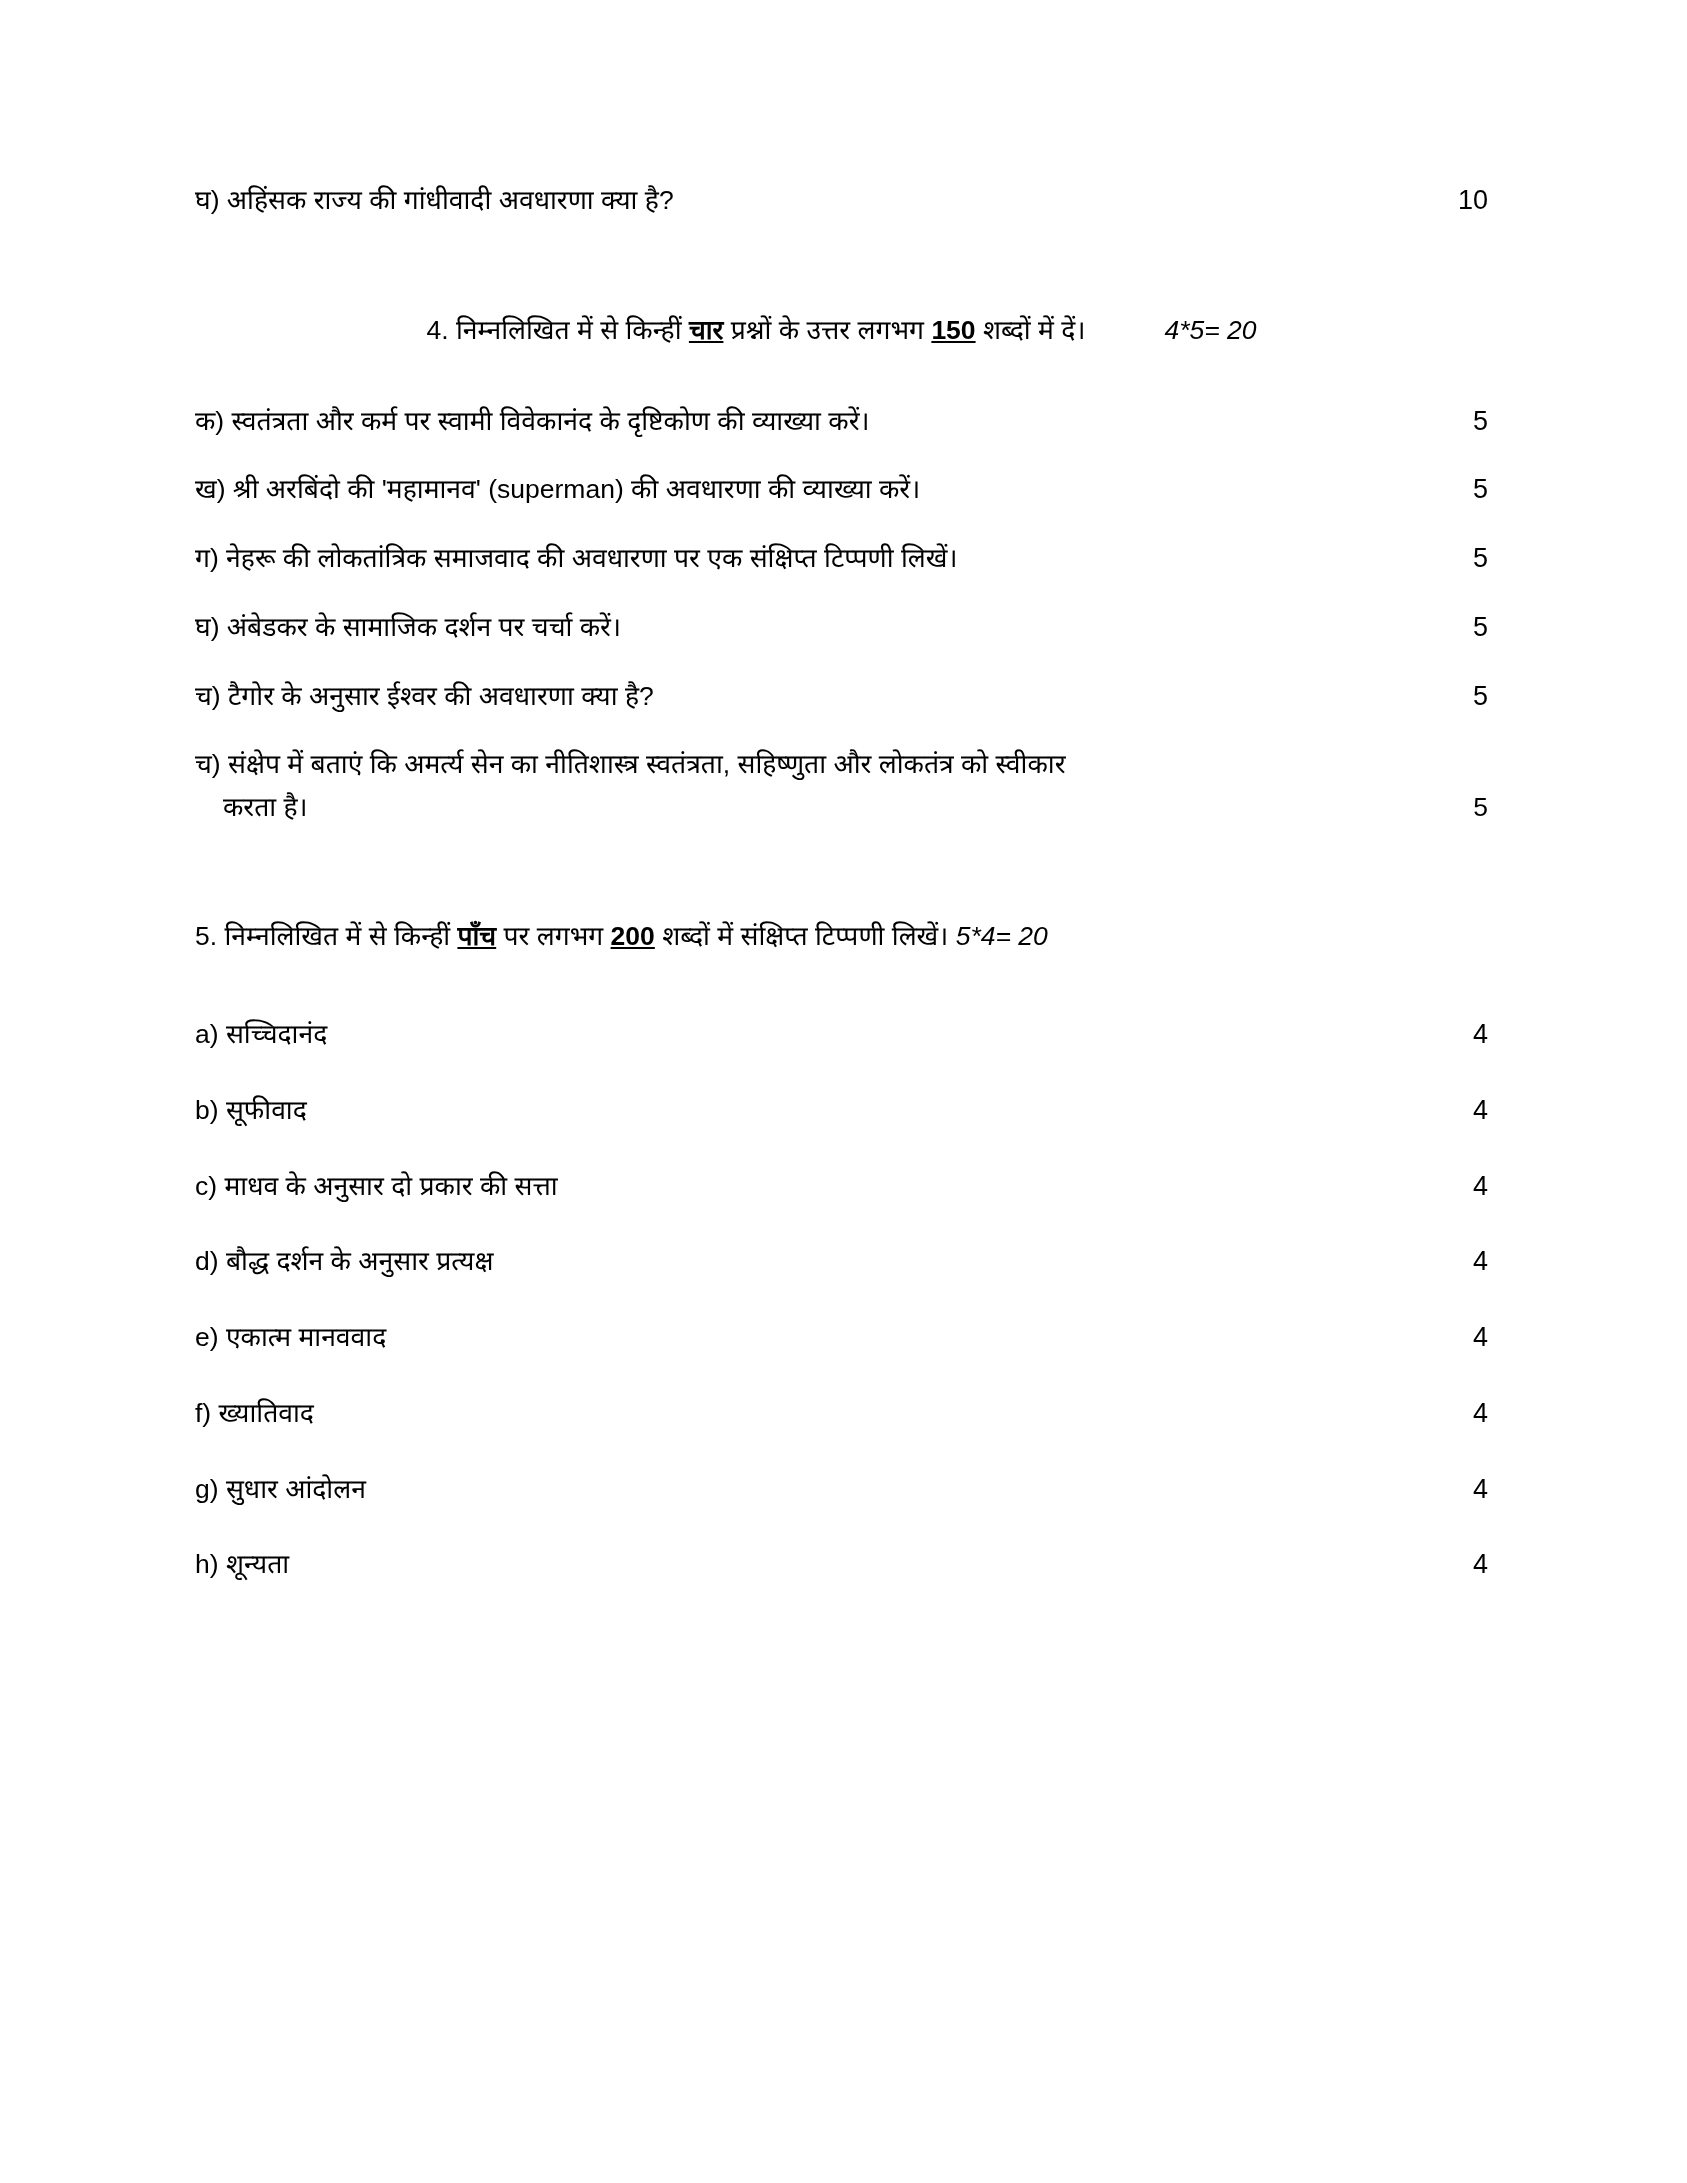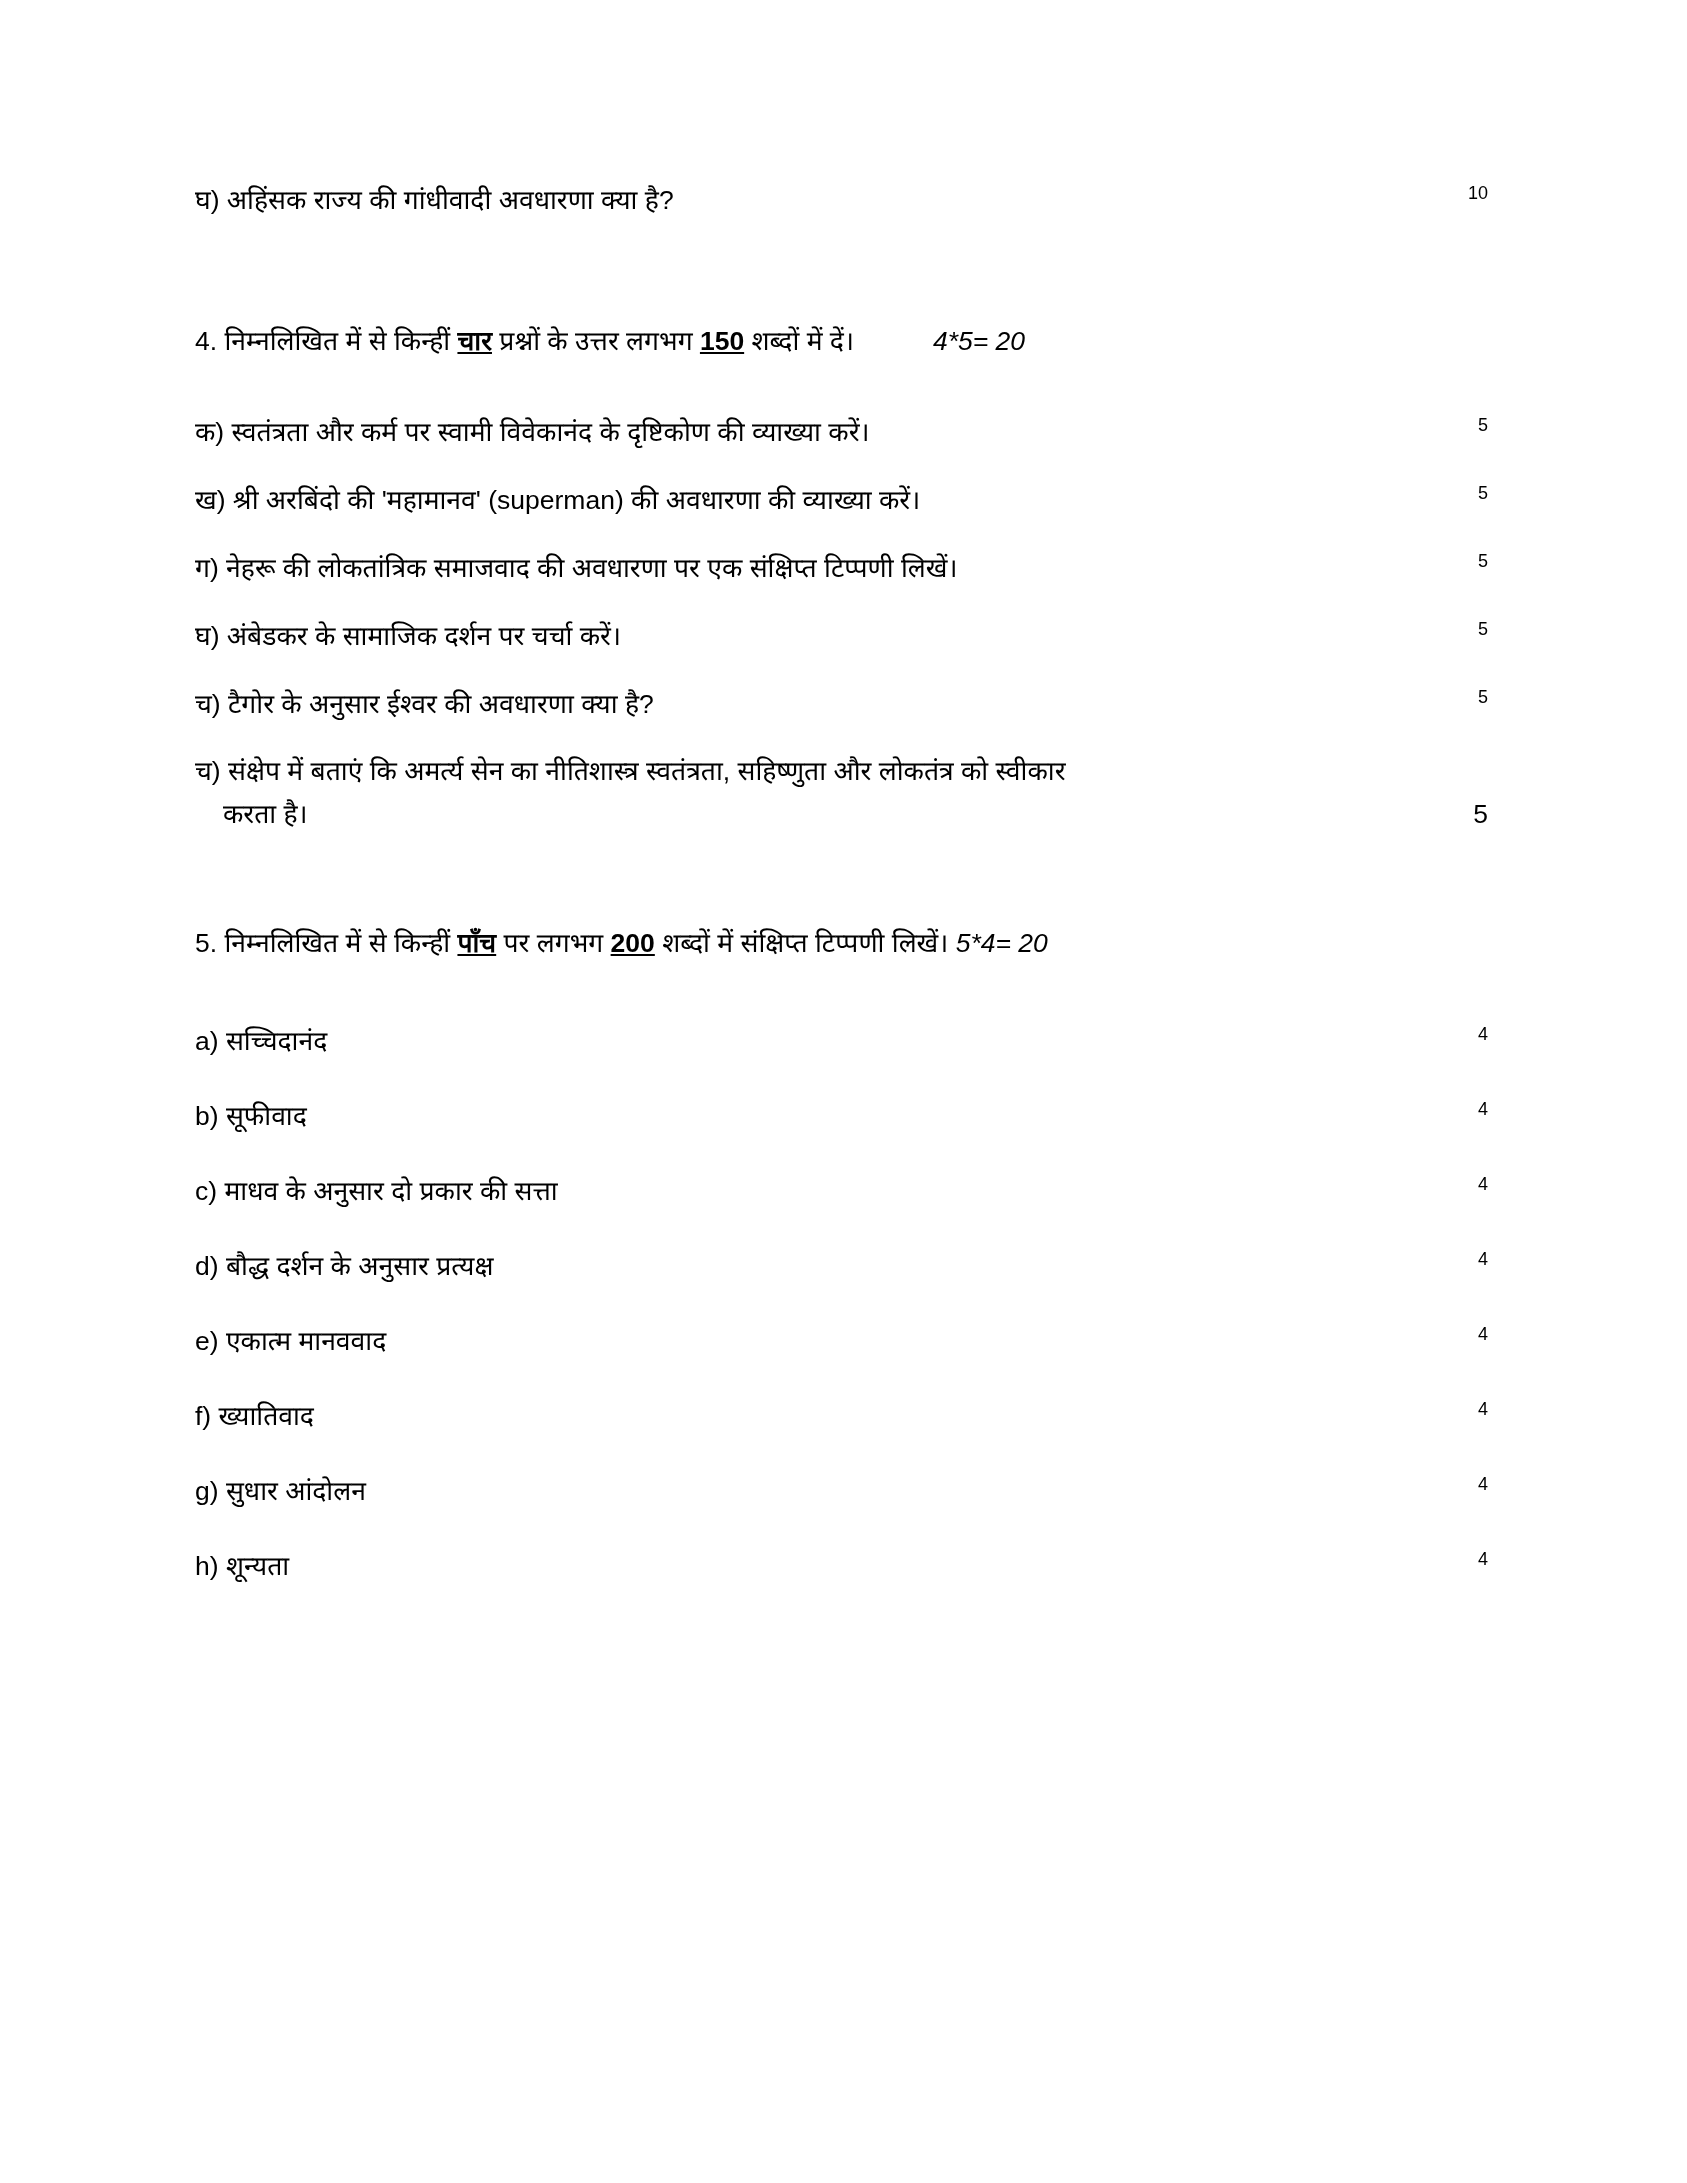--- a/index.html
+++ b/index.html
@@ -40,34 +40,34 @@
   }
   .row .text {
     flex: 0 1 auto;
     white-space: pre-wrap;
   }
   .row .mark {
     flex: 0 0 auto;
     text-align: right;
     min-width: 46px;
     margin-left: 26.5px;
-    font-size: 18px;
+    font-size: 27px;
   }
 
   
   .qhead {
     font-size: 26.5px;
     line-height: 1.62;
     display: flex;
     align-items: baseline;
   }
   .qhead .qtext { white-space: pre; }
   .qhead .qmark { white-space: pre; font-style: italic; }
 
-  .qhead.spread { justify-content: flex-start; margin-top: 12px; }
+  .qhead.spread { justify-content: center; }
   .qhead.spread .qmark { margin-left: 79px; }
 
   .b { font-weight: bold; text-decoration: underline; }
 
   
   .gap-xl { height: 86px; }
   .gap-m  { height: 23px; }
 
   .item-row { margin-top: 25px; }
   .item-row-lg { margin-top: 32px; gap: 44px; }

